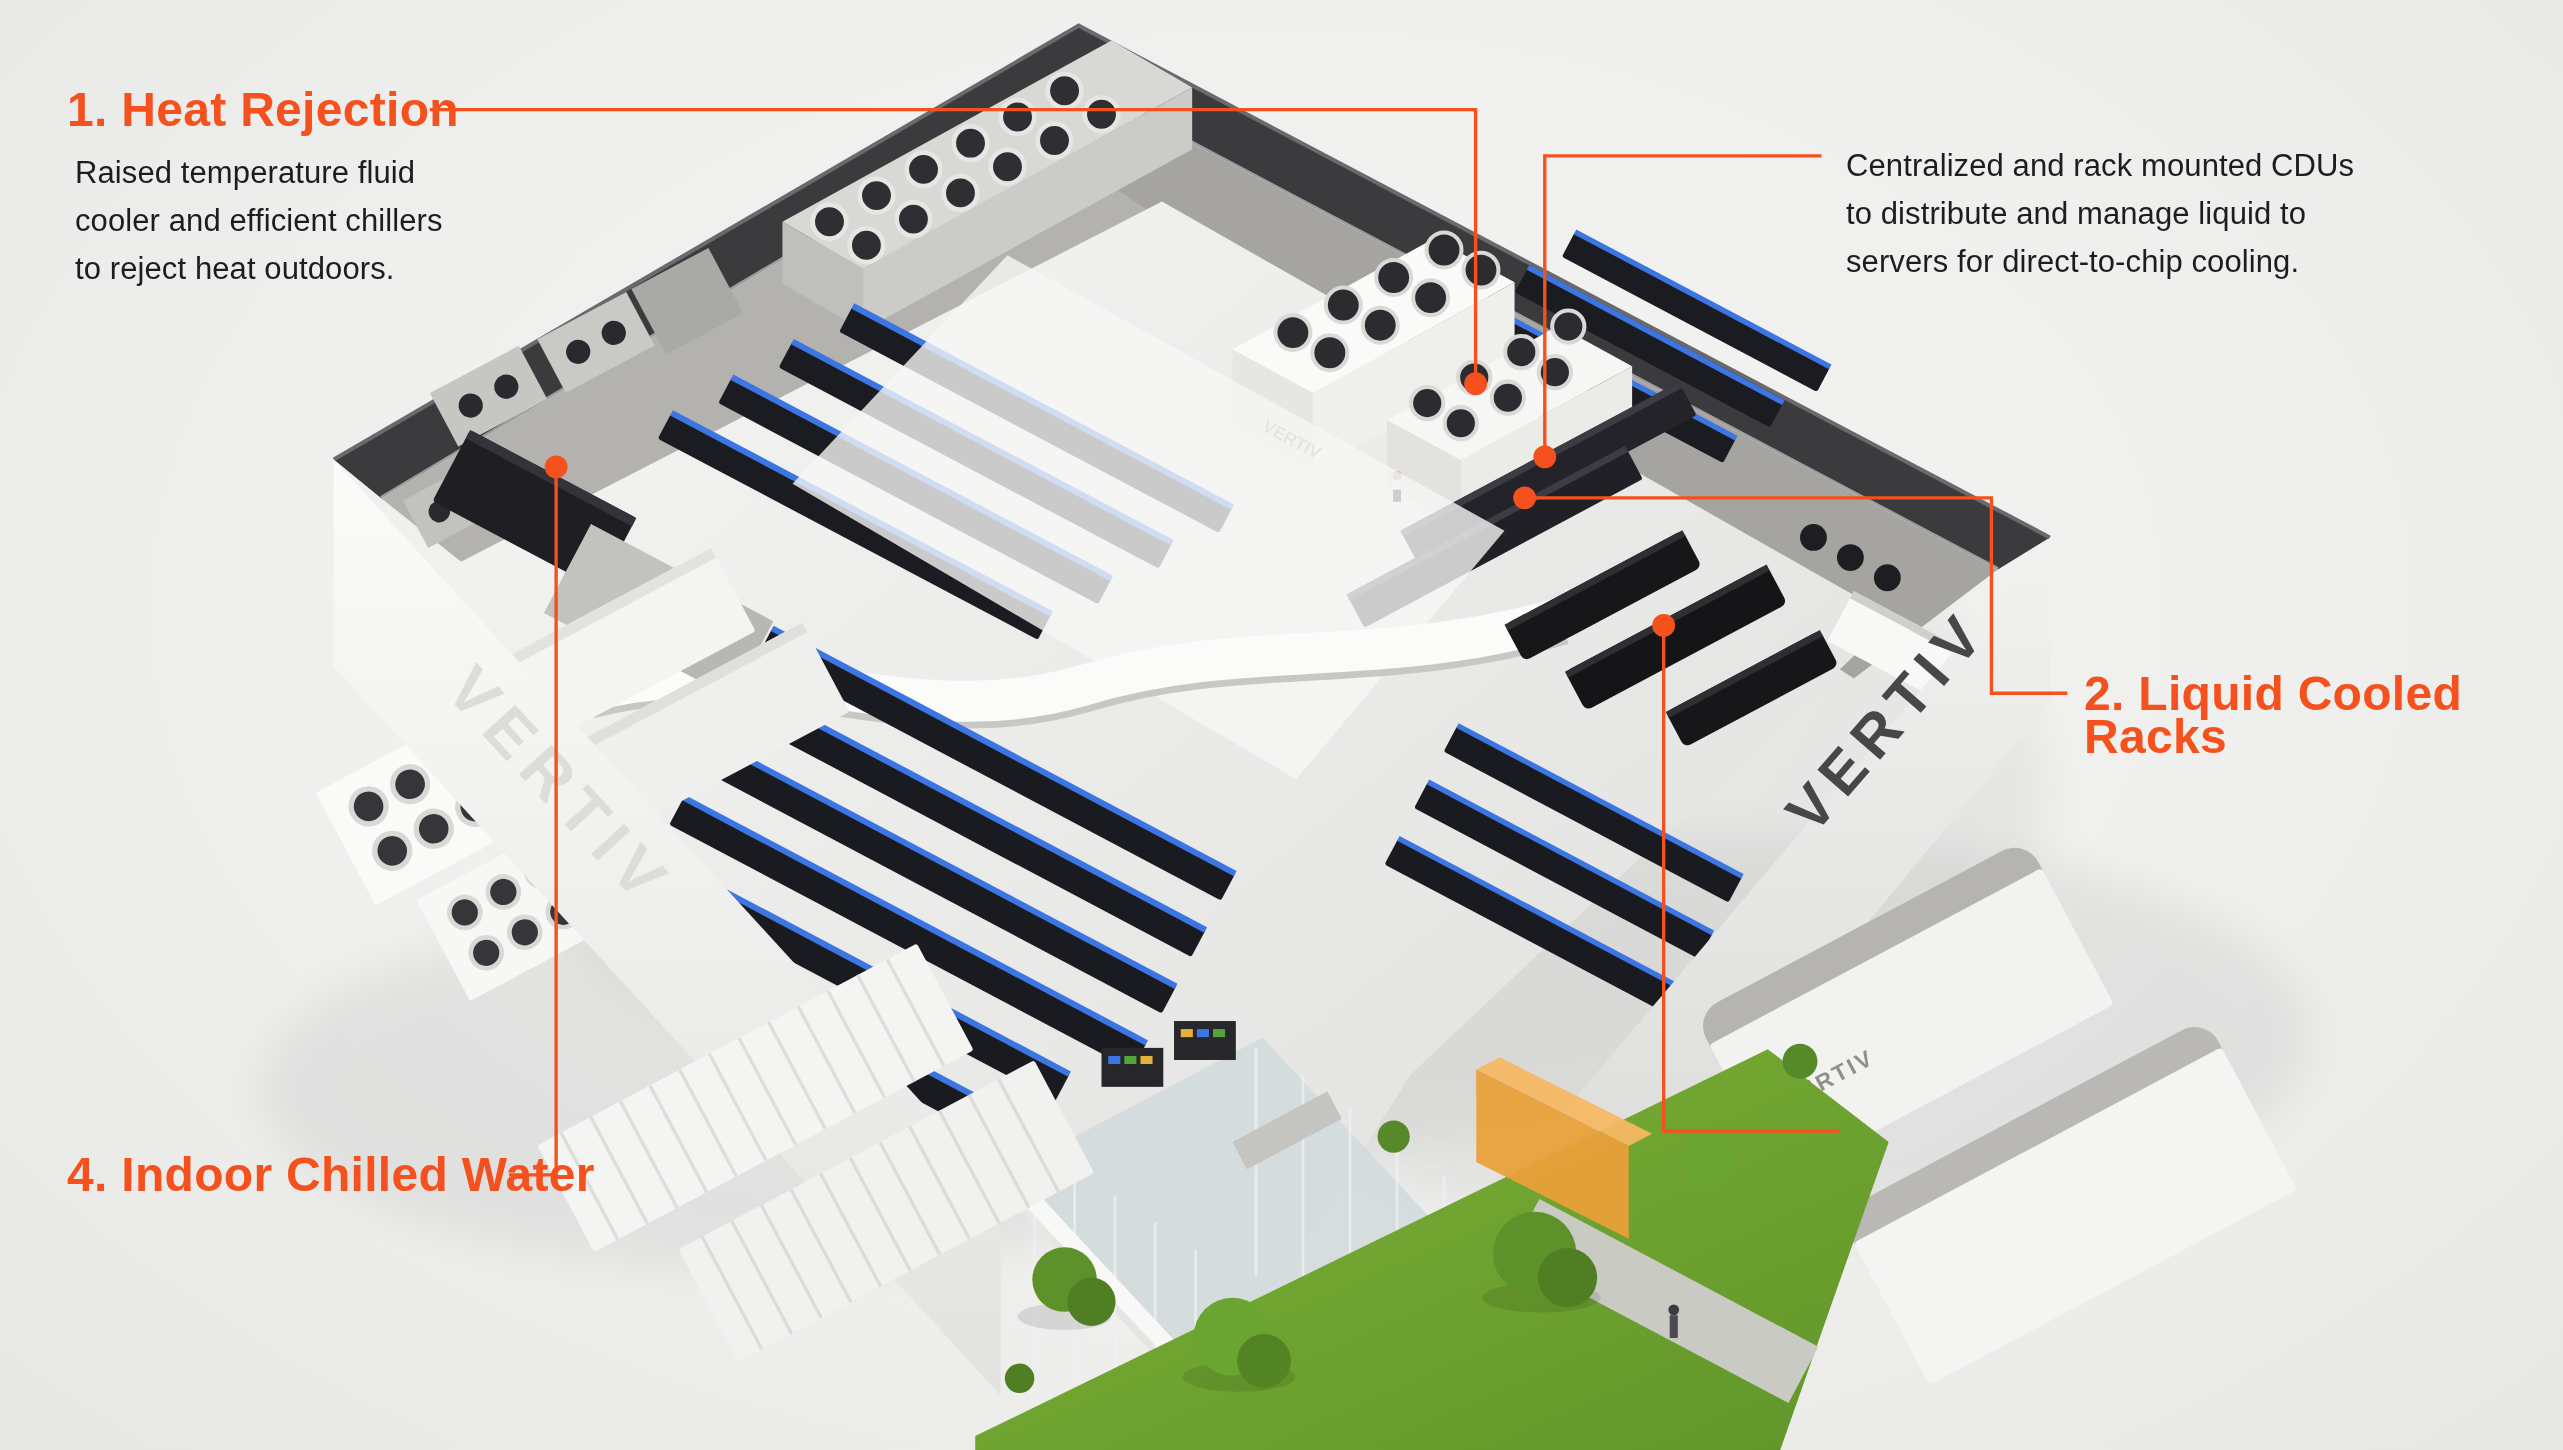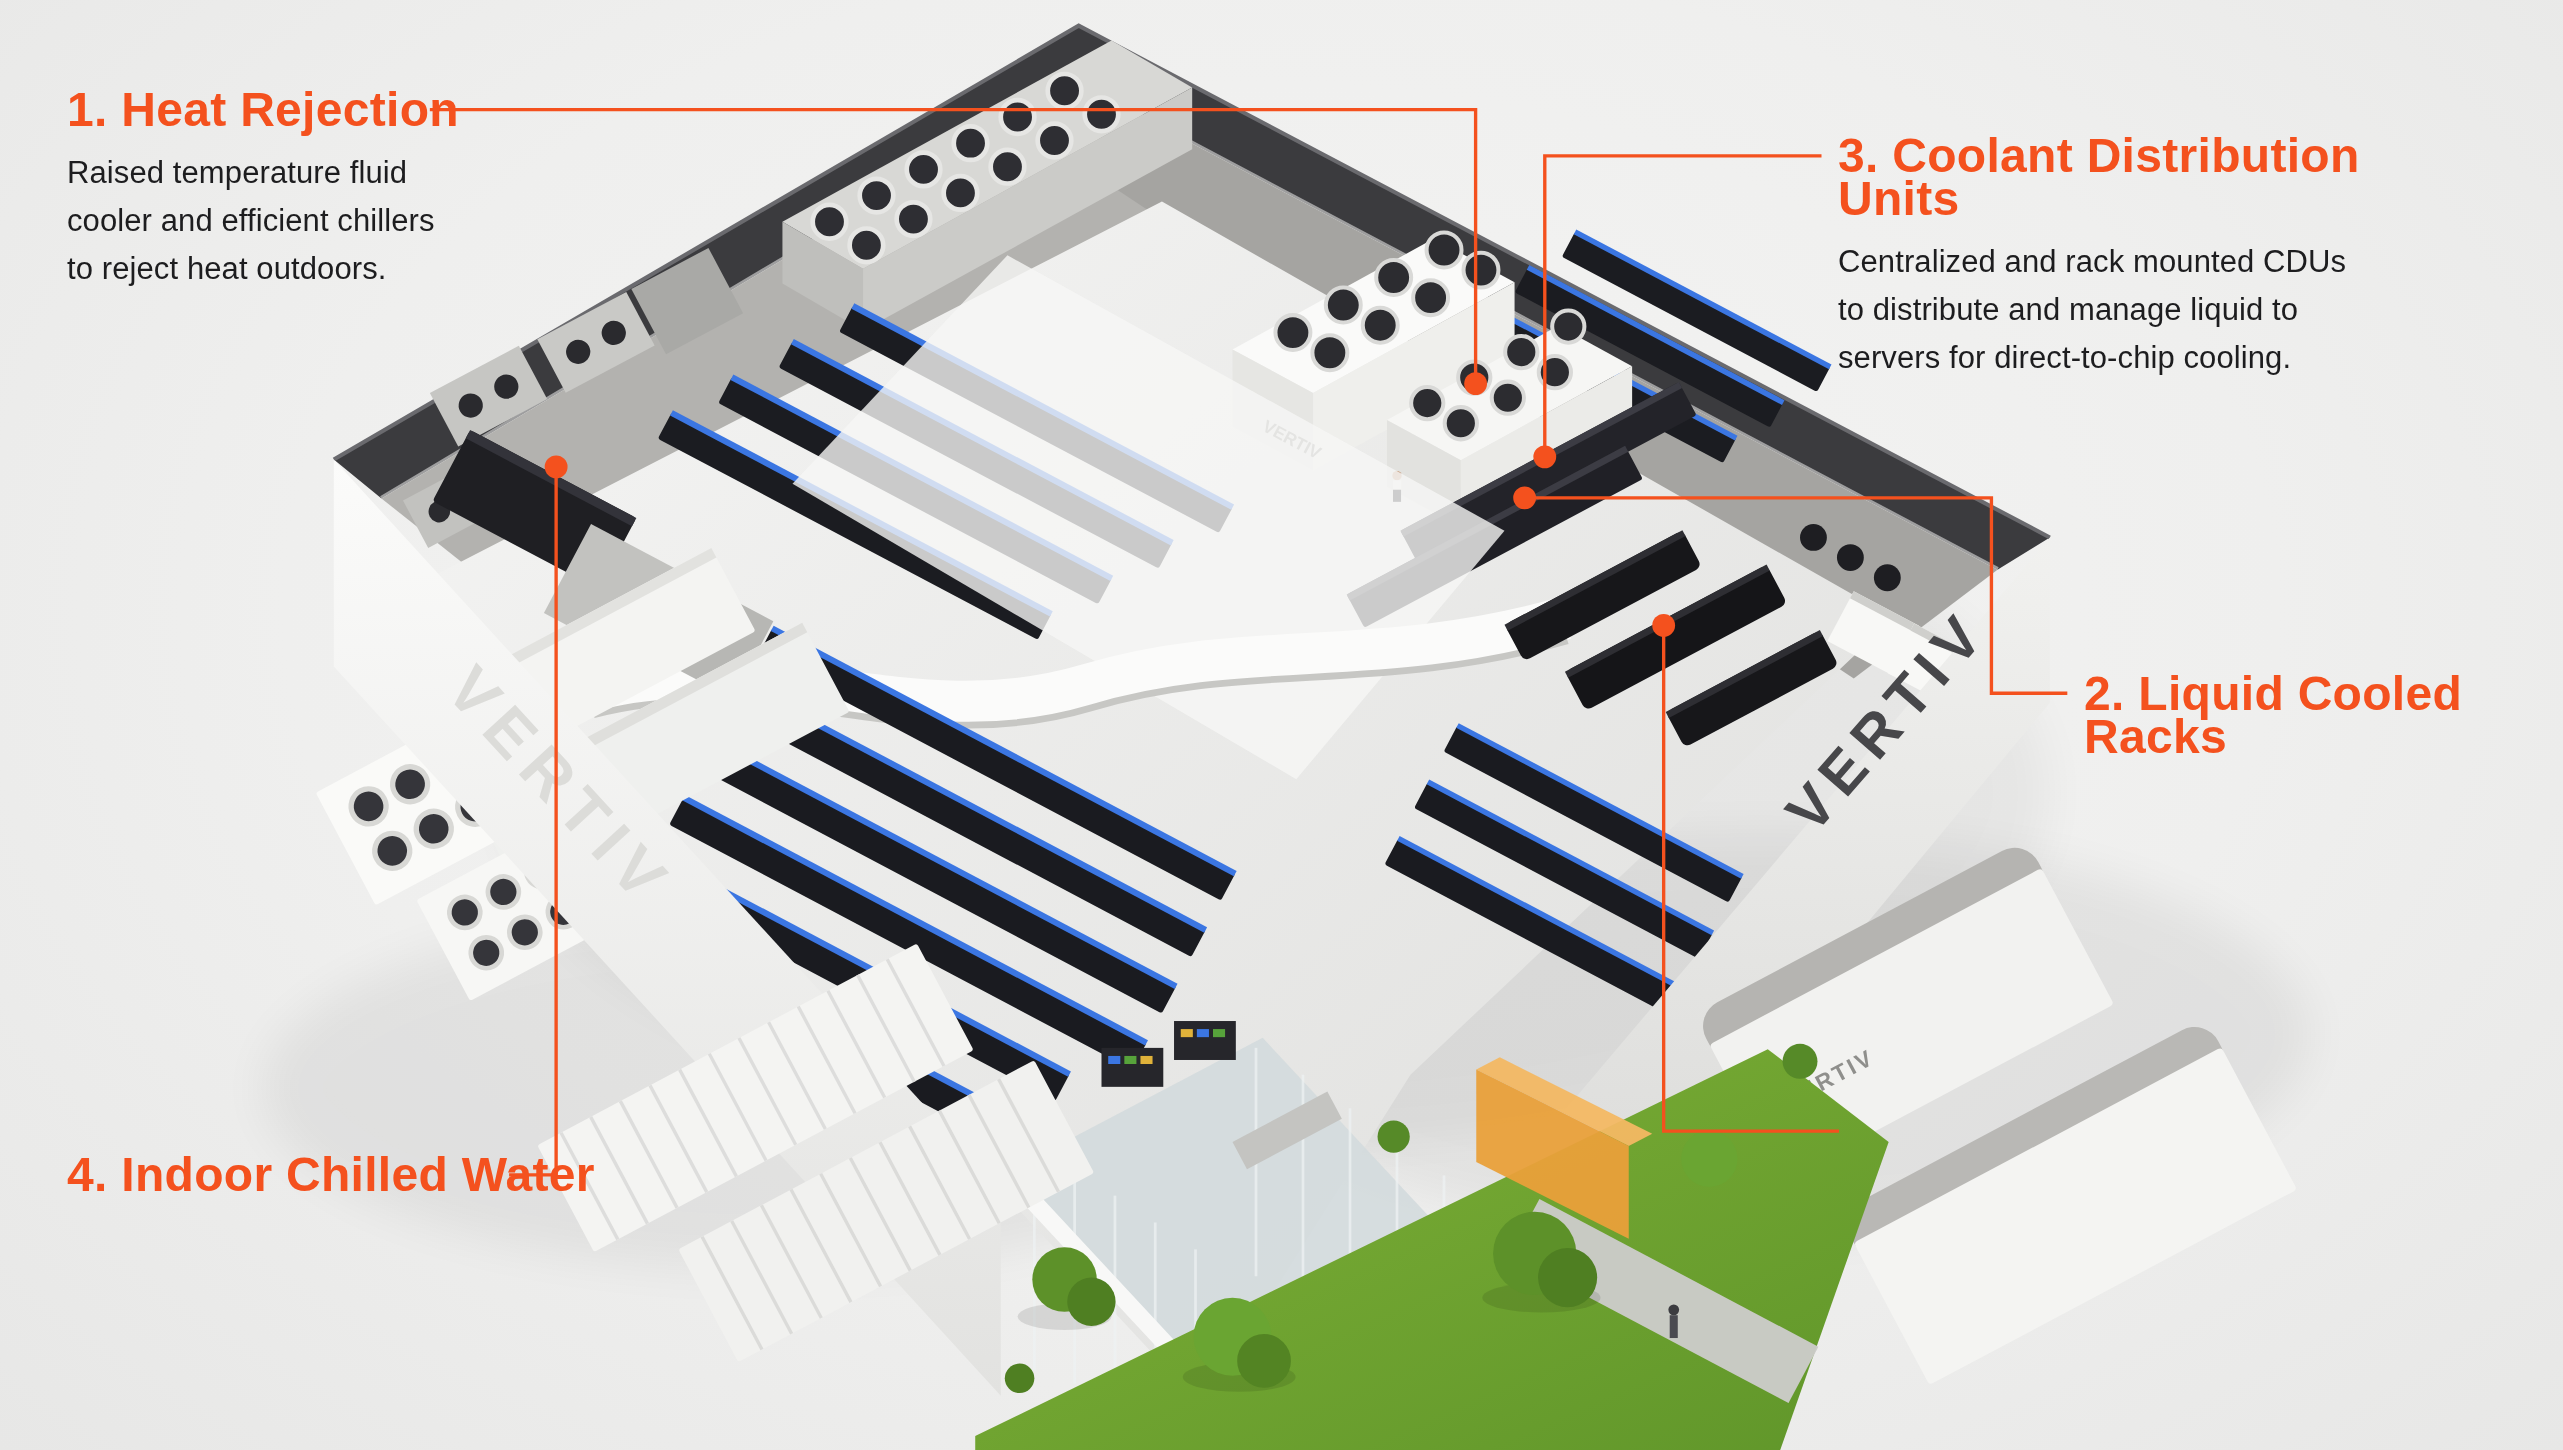--- a/index.html
+++ b/index.html
@@ -15,21 +15,21 @@
   }
   .scene,.leads{position:absolute;left:0;top:0;width:2563px;height:1451px;display:block;}
   .leads{pointer-events:none;}
   .callout{position:absolute;}
   .callout h2{
     margin:0 0 17.5px 0;
     font-weight:700;font-size:48px;line-height:43px;
     color:#F4511E;white-space:pre-line;letter-spacing:0.3px;
   }
   .callout p{
-    margin:0;font-weight:400;font-size:31px;line-height:48px;
+    margin:8px;font-weight:400;font-size:31px;line-height:48px;
     color:#1d1d1f;white-space:pre-line;letter-spacing:0.1px;
   }
   #callout-1{left:67px;top:88px;width:510px;}
   #callout-3{left:1838px;top:134px;width:578px;}
   #callout-2{left:2084px;top:672px;width:457px;}
   #callout-5{left:1855px;top:1110px;width:591px;}
   #callout-4{left:67px;top:1153px;width:551px;}
 </style>
 </head>
 <body>
@@ -460,21 +460,20 @@
   </svg>
 
   <div class="callout" id="callout-1">
     <h2>1.  Heat Rejection</h2>
     <p>Raised temperature fluid
 cooler and efficient chillers
 to reject heat outdoors.</p>
   </div>
 
   <div class="callout" id="callout-3">
-    <h2>3. Coolant Distribution Units</h2>
     <p>Centralized and rack mounted CDUs
 to distribute and manage liquid to
 servers for direct-to-chip cooling.</p>
   </div>
 
   <div class="callout" id="callout-2">
     <h2>2. Liquid Cooled Racks</h2>
   </div>
 
 

